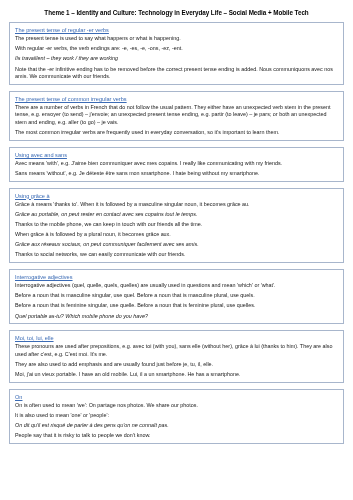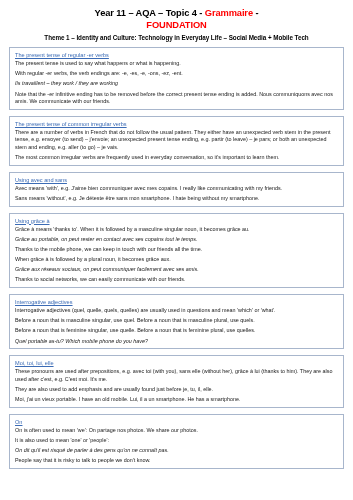--- a/index.html
+++ b/index.html
@@ -64,24 +64,20 @@
   .box p:last-child {
     margin-bottom: 0;
   }
   .it { font-style: italic; }
 </style>
 </head>
 <body>
 
 <div class="page">
 
-  <div class="doc-title">
-    <span>Year 11 – AQA – Topic 4 - </span><span class="red">Grammaire</span><span> -</span><br>
-    <span class="red">FOUNDATION</span>
-  </div>
 
   <div class="doc-subtitle">Theme 1 – Identity and Culture: Technology in Everyday Life – Social Media + Mobile Tech</div>
 
   <div class="box">
     <div class="box-heading">The present tense of regular -er verbs</div>
     <p>The present tense is used to say what happens or what is happening.</p>
     <p>With regular -er verbs, the verb endings are: -e, -es, -e, -ons, -ez, -ent.</p>
     <p class="it">Ils travaillent – they work / they are working</p>
     <p>Note that the -er infinitive ending has to be removed before the correct present tense ending is added. Nous communiquons avec nos amis. We communicate with our friends.</p>
   </div>

